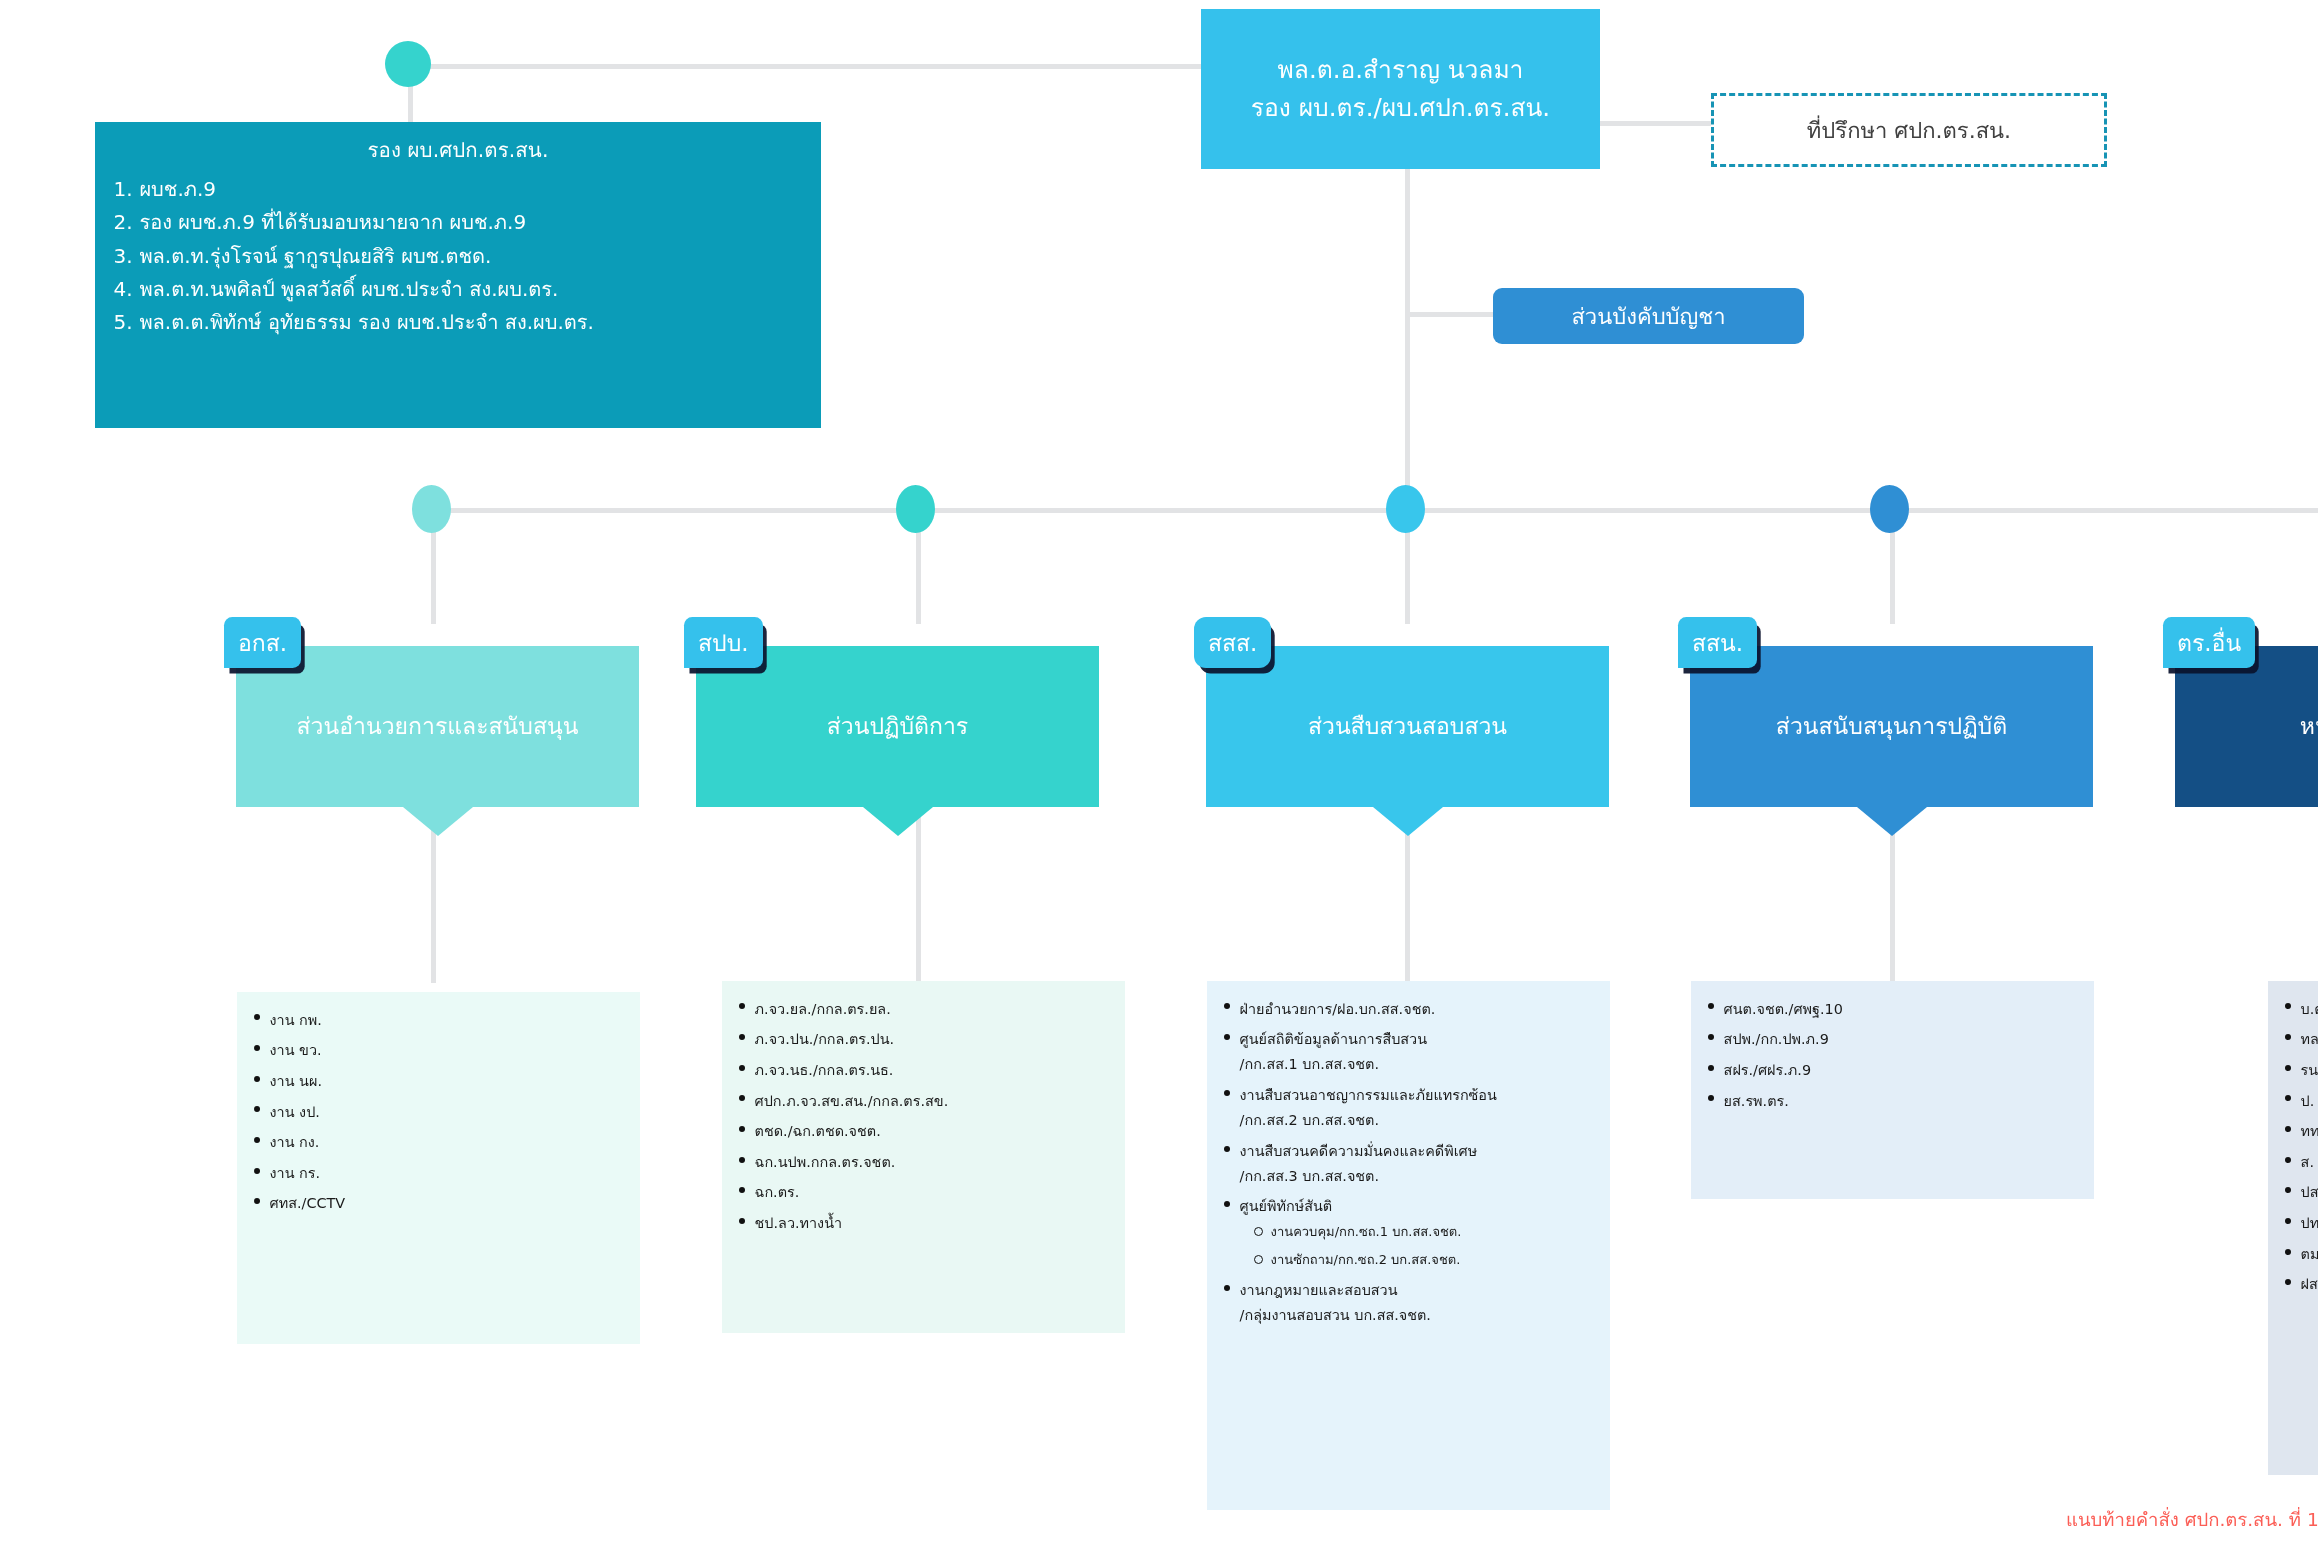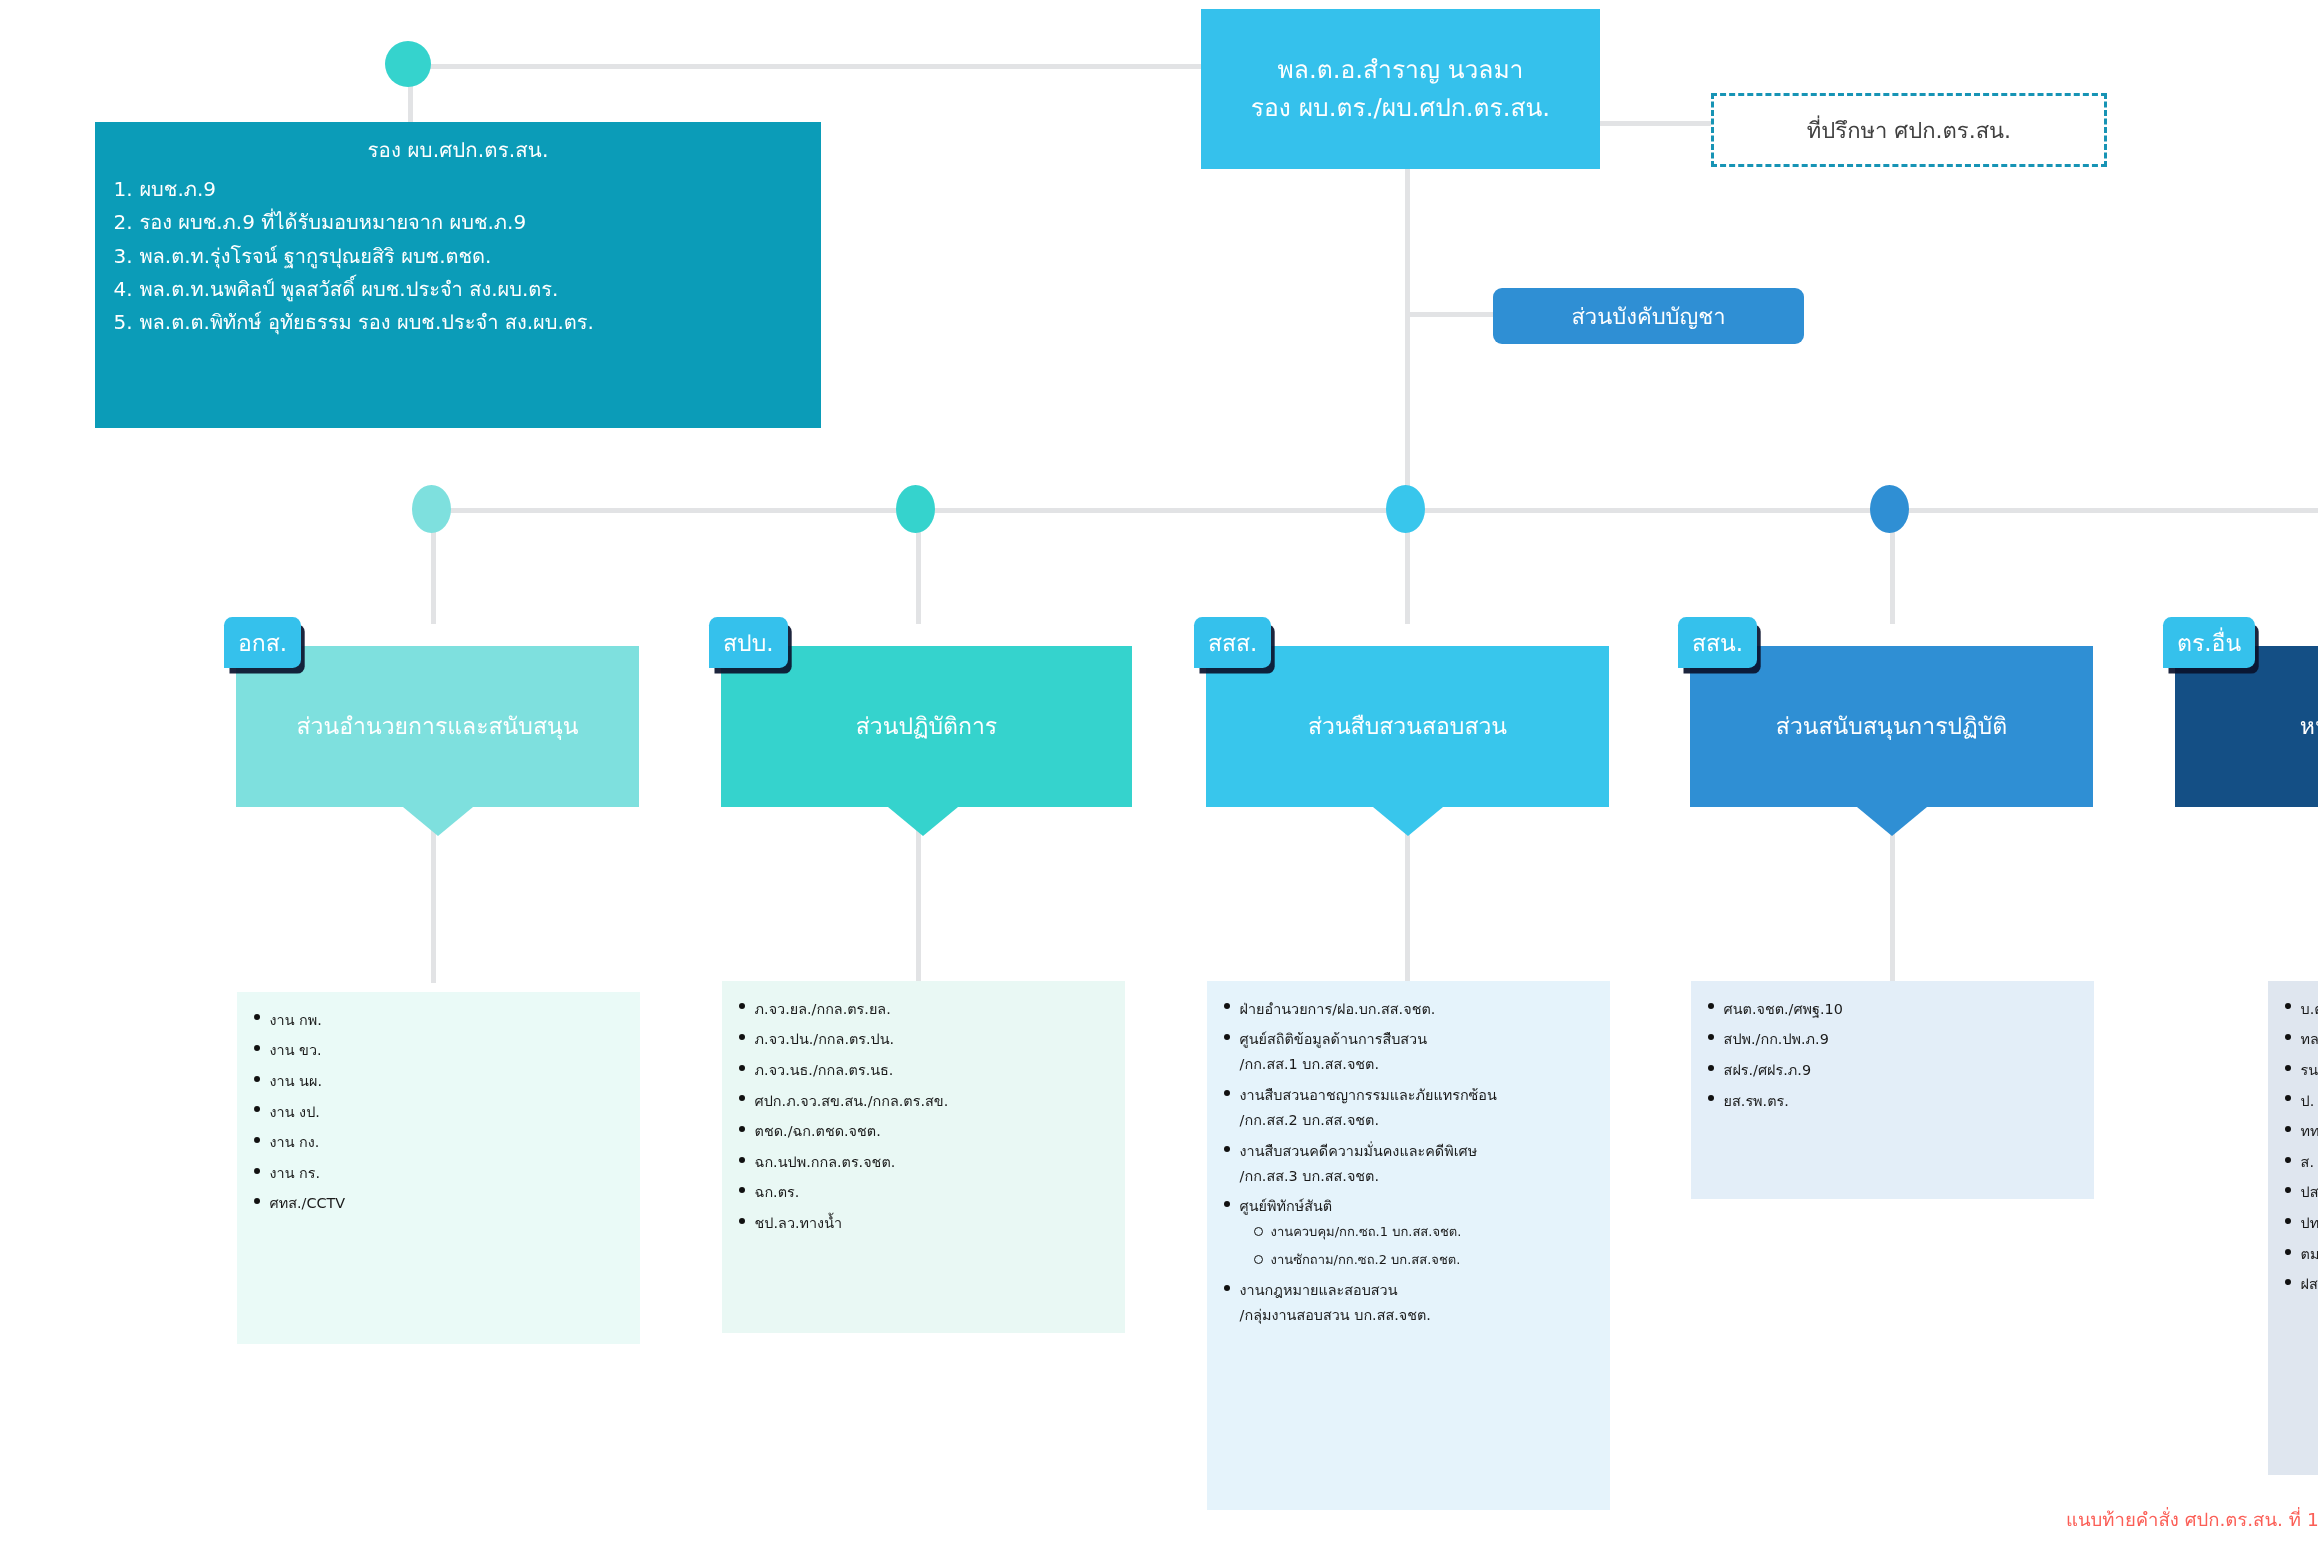--- a/index.html
+++ b/index.html
@@ -162,32 +162,32 @@
   <div class="div-block" style="left:236px;top:617px;width:403px;height:190px;">
     <div class="div-tab" style="background:#35c1ec;">
       <span>อกส.</span>
     </div>
     <div class="div-body" style="height:161px;background:#7ee0de;">
       <span>ส่วนอำนวยการและสนับสนุน</span>
     </div>
     <div class="div-pointer" style="left:167px;top:190px;border-top:29px solid #7ee0de;"></div>
   </div>
 
-  <div class="div-block" style="left:721px;top:617px;width:403px;height:190px;padding-left:8px;">
+  <div class="div-block" style="left:696px;top:617px;width:403px;height:190px;">
     <div class="div-tab" style="background:#35c1ec;">
       <span>สปบ.</span>
     </div>
     <div class="div-body" style="height:161px;background:#35d3cd;">
       <span>ส่วนปฏิบัติการ</span>
     </div>
     <div class="div-pointer" style="left:167px;top:190px;border-top:29px solid #35d3cd;"></div>
   </div>
 
   <div class="div-block" style="left:1206px;top:617px;width:403px;height:190px;">
-    <div class="div-tab" style="background:#35c1ec;">
+    <div class="div-tab" style="background:#35c1ec;border-radius:12px;">
       <span>สสส.</span>
     </div>
     <div class="div-body" style="height:161px;background:#38c6ec;">
       <span>ส่วนสืบสวนสอบสวน</span>
     </div>
     <div class="div-pointer" style="left:167px;top:190px;border-top:29px solid #38c6ec;"></div>
   </div>
 
   <div class="div-block" style="left:1690px;top:617px;width:403px;height:190px;">
     <div class="div-tab" style="background:#35c1ec;">

